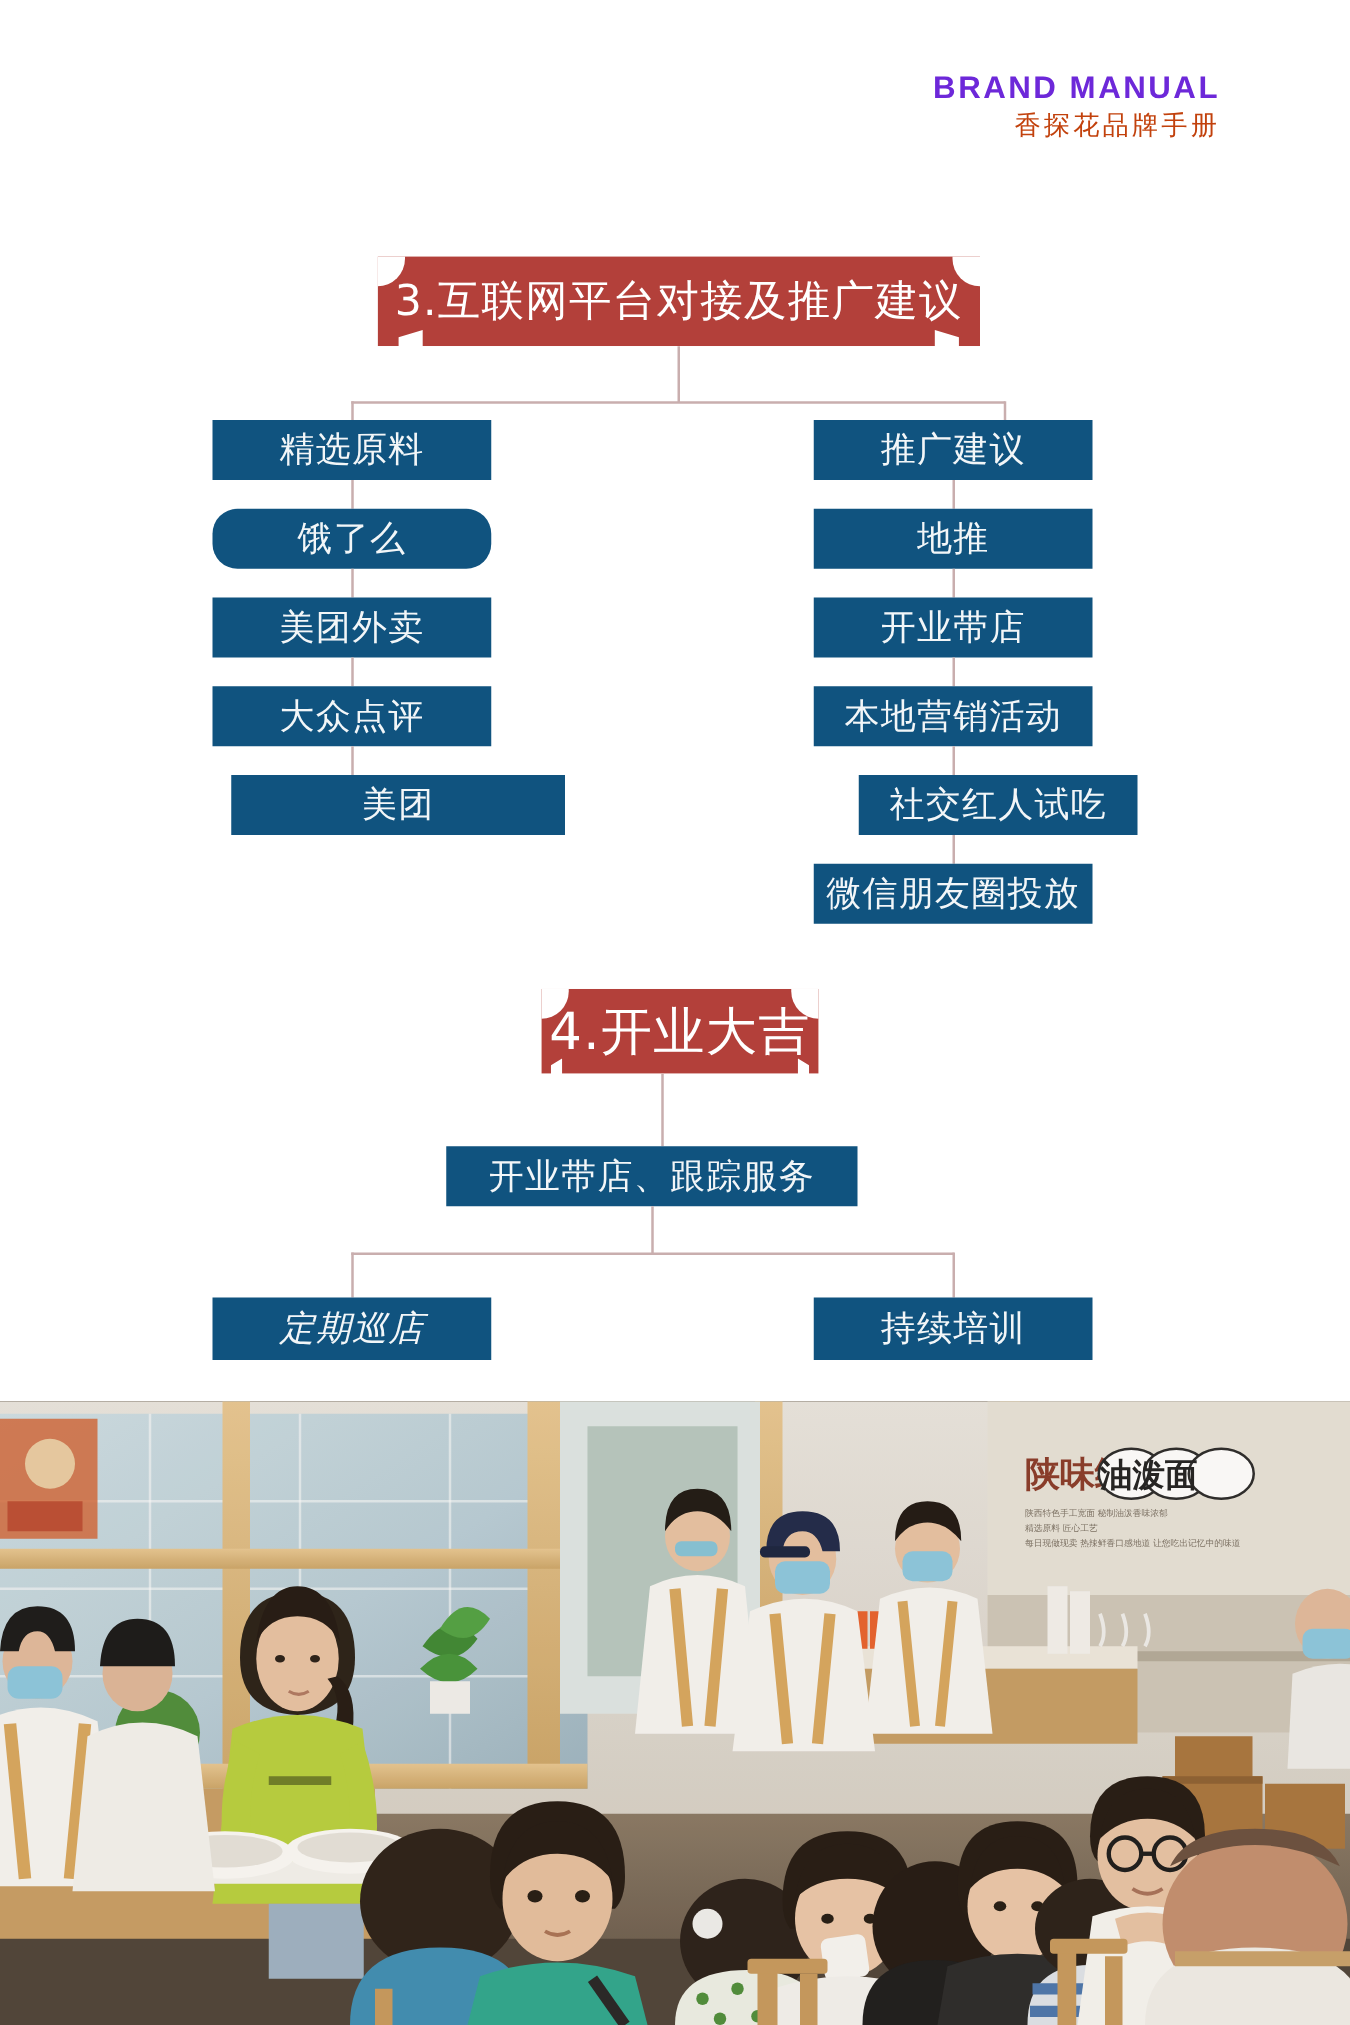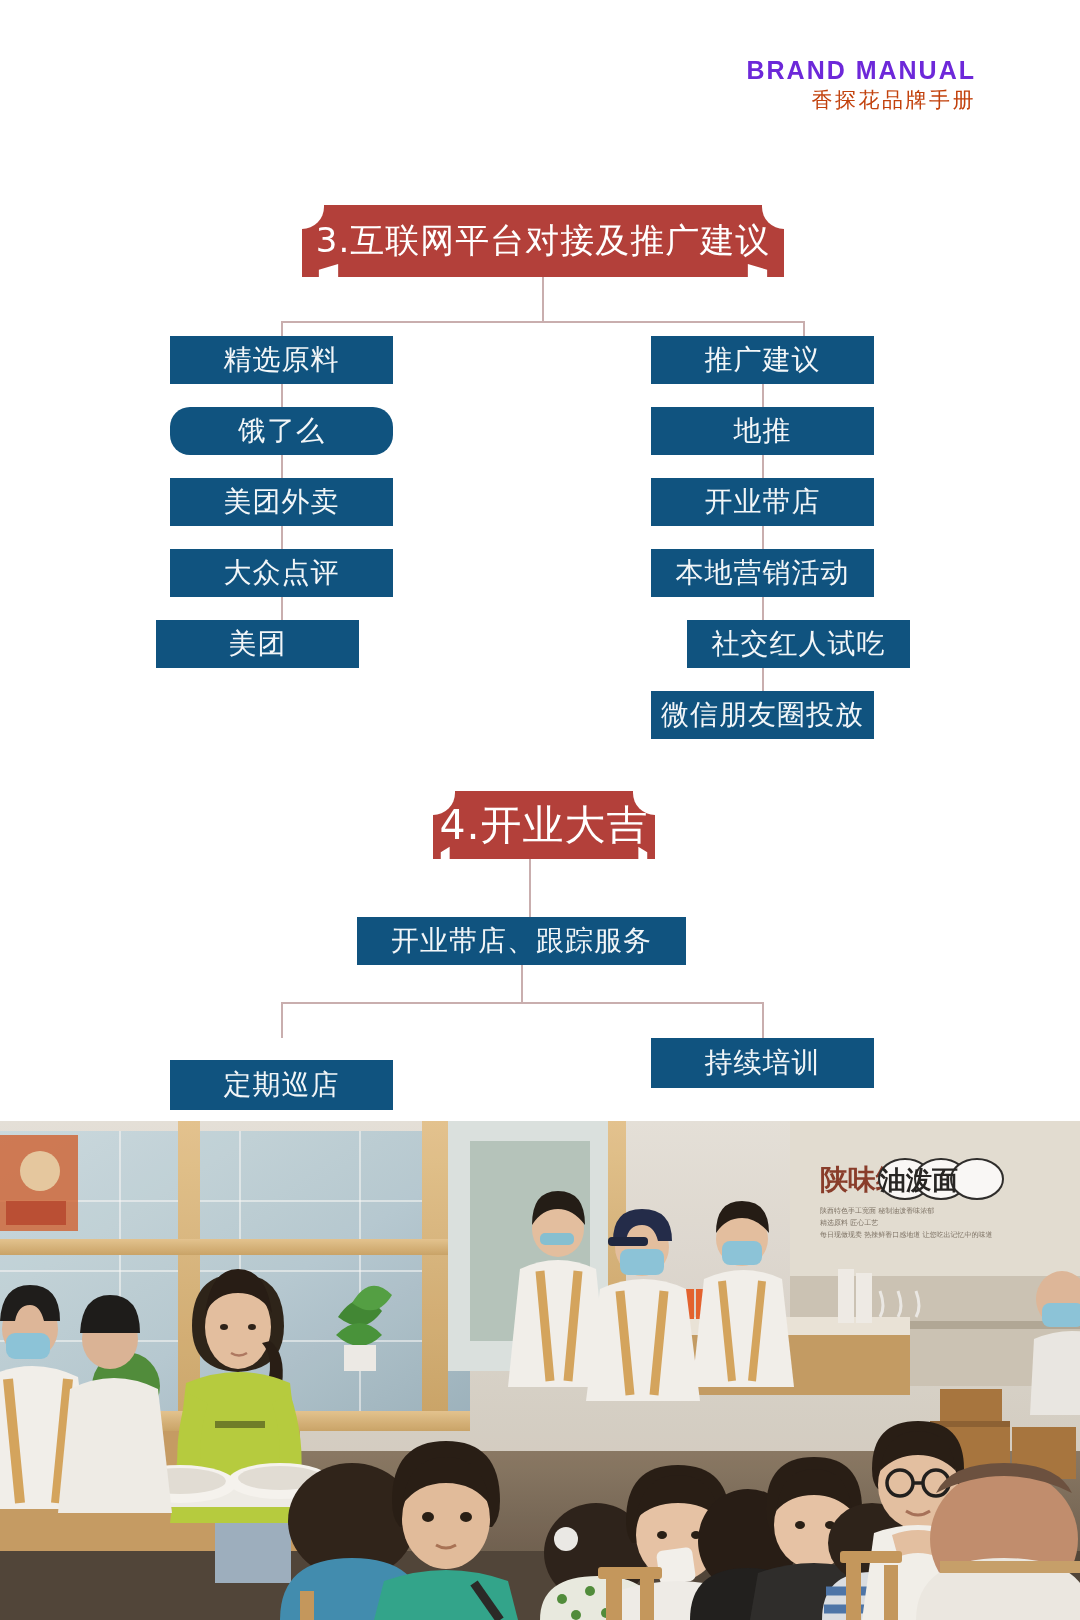--- a/index.html
+++ b/index.html
@@ -141,21 +141,21 @@
   <div class="conn v" style="left:803px; top:321px; height:16px;"></div>
 
   <div class="node" style="left:170px; top:336px; width:223px; height:48px;">精选原料</div>
   <div class="conn v" style="left:281px; top:384px; height:23px;"></div>
   <div class="node" style="left:170px; top:407px; width:223px; height:48px;border-radius:20px;">饿了么</div>
   <div class="conn v" style="left:281px; top:455px; height:23px;"></div>
   <div class="node" style="left:170px; top:478px; width:223px; height:48px;">美团外卖</div>
   <div class="conn v" style="left:281px; top:526px; height:23px;"></div>
   <div class="node" style="left:170px; top:549px; width:223px; height:48px;">大众点评</div>
   <div class="conn v" style="left:281px; top:597px; height:23px;"></div>
-  <div class="node" style="left:156px; top:620px; width:203px; height:48px;font-family:Liberation Serif, serif;">美团</div>
+  <div class="node" style="left:185px; top:620px; width:267px; height:48px;font-family:Liberation Serif, serif;">美团</div>
 
   <div class="node" style="left:651px; top:336px; width:223px; height:48px;">推广建议</div>
   <div class="conn v" style="left:762px; top:384px; height:23px;"></div>
   <div class="node" style="left:651px; top:407px; width:223px; height:48px;">地推</div>
   <div class="conn v" style="left:762px; top:455px; height:23px;"></div>
   <div class="node" style="left:651px; top:478px; width:223px; height:48px;">开业带店</div>
   <div class="conn v" style="left:762px; top:526px; height:23px;"></div>
   <div class="node" style="left:651px; top:549px; width:223px; height:48px;">本地营销活动</div>
   <div class="conn v" style="left:762px; top:597px; height:23px;"></div>
   <div class="node" style="left:651px; top:620px; width:223px; height:48px;margin-left:36px;">社交红人试吃</div>
@@ -165,21 +165,21 @@
   <div class="ribbon" id="ribbon-2">4.开业大吉</div>
 
   <div class="conn v" style="left:529px; top:859px; height:58px;"></div>
   <div class="node" style="left:357px; top:917px; width:329px; height:48px;">开业带店、跟踪服务</div>
 
   <div class="conn v" style="left:521px; top:965px; height:38px;"></div>
   <div class="conn h" style="left:281px; top:1002px; width:482px;"></div>
   <div class="conn v" style="left:281px; top:1002px; height:36px;"></div>
   <div class="conn v" style="left:762px; top:1002px; height:36px;"></div>
 
-  <div class="node" style="left:170px; top:1060px; width:223px; height:50px;">定期巡店</div>
+  <div class="node" style="left:170px; top:1038px; width:223px; height:50px;font-style:italic;">定期巡店</div>
   <div class="node" style="left:651px; top:1038px; width:223px; height:50px;">持续培训</div>
 
   <div class="photo">
     <svg viewBox="0 0 1080 499" preserveAspectRatio="none">
       <defs>
         <linearGradient id="wallG" x1="0" y1="0" x2="0" y2="1">
           <stop offset="0%" stop-color="#e9e6e0"></stop>
           <stop offset="100%" stop-color="#cfc8bd"></stop>
         </linearGradient>
         <linearGradient id="woodG" x1="0" y1="0" x2="0" y2="1">

